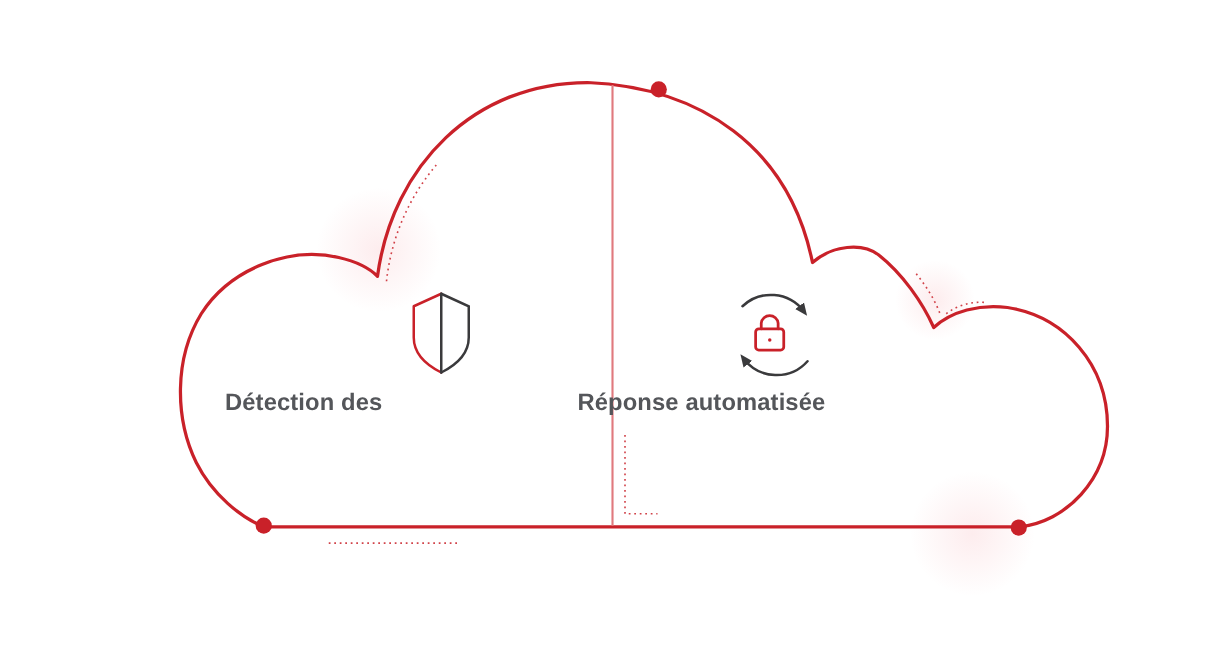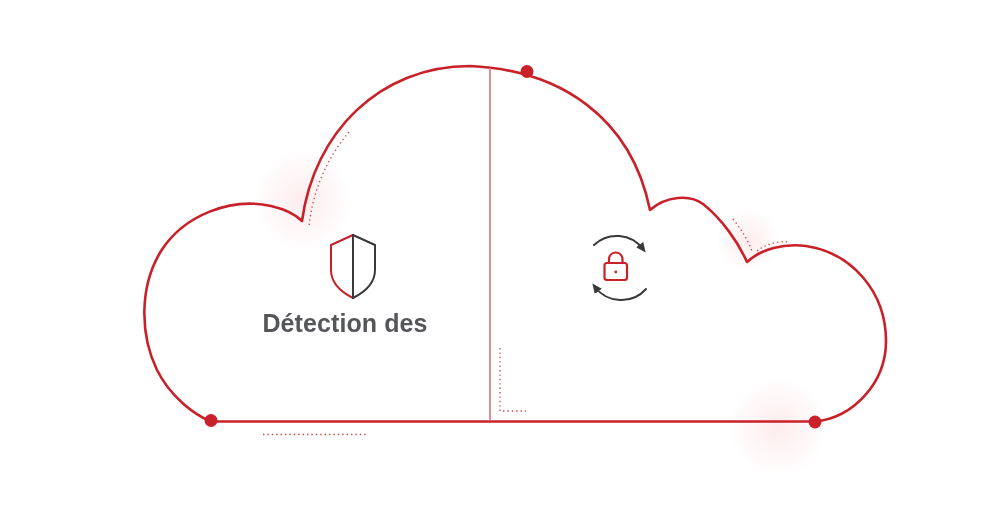--- a/index.html
+++ b/index.html
@@ -50,23 +50,22 @@
     stroke-linejoin: round;
   }
   .keyhole { fill: var(--accent, #c92129); }
   .arrow-fill { fill: var(--icon_dark, #3a3a3c); }
   .glow-in  { stop-color: var(--glow, #f0707a); stop-opacity: 0.13; }
   .glow-out { stop-color: var(--glow, #f0707a); stop-opacity: 0; }
 
   .label {
     position: absolute;
     width: 330px;
-    text-align: center;
     font-weight: 700;
-    font-size: 25px;
+    font-size: 19px;
     line-height: 32px;
     color: var(--text, #54565a);
     letter-spacing: 0.1px;
   }
   .label span { display: block; }
   .label-left  { left: 180px; top: 307px; }
   .label-right { left: 462px; top: 307px; }
 </style>
 </head>
 <body>
@@ -127,15 +126,16 @@
       <rect class="icon-red-stroke" x="604.5" y="263" width="22.5" height="17" rx="2.5"></rect>
       <circle class="keyhole" cx="615.8" cy="272" r="1.4"></circle>
     </g>
   </svg>
 
   <div class="label label-left">
     <span>Détection des</span>
   </div>
 
   <div class="label label-right">
+    <span>Réponse automatisée</span>
   </div>
 
 </div>
 
 </body></html>

